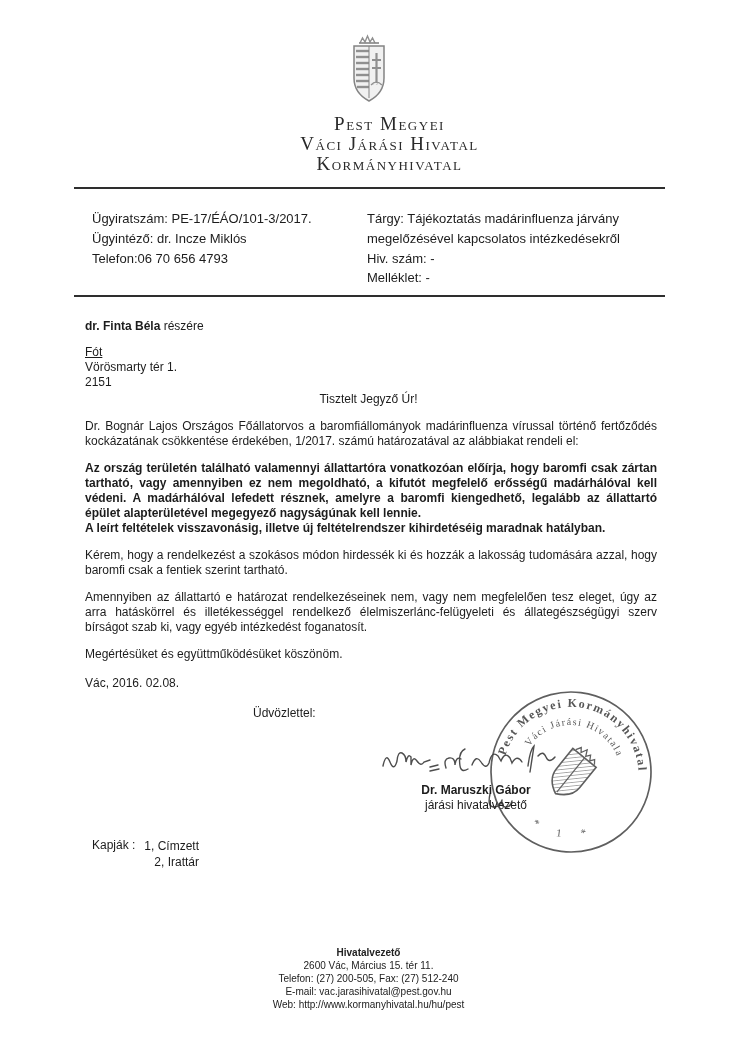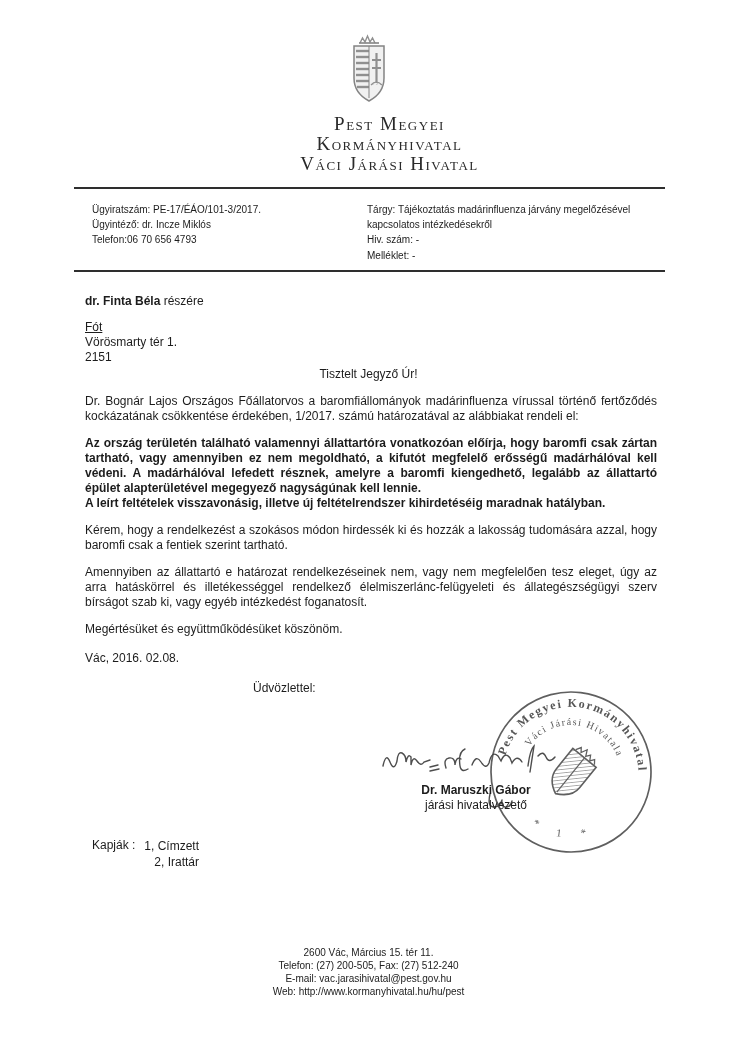--- a/index.html
+++ b/index.html
@@ -28,22 +28,22 @@
     color: #2a2a2a;
     padding-left: 42px;
   }
   
   .info-block {
     display: flex;
     justify-content: space-between;
     margin: 13px 72px 0 74px;
     border-top: 2px solid #2e2e2e;
     border-bottom: 2px solid #2e2e2e;
-    padding: 13px 10px 7px 18px;
-    font-size: 10px;
+    padding: 20px 10px 7px 18px;
+    font-size: 13px;
     line-height: 1.52;
   }
   .info-left { width: 265px; }
   .info-right { width: 288px; }
   
   .recipient { margin: 22px 80px 0 85px; }
   .recipient .office { font-weight: bold; margin-top: 11px; }
   .recipient .city { text-decoration: underline; margin-top: 11px; }
   .bold { font-weight: bold; }
   
@@ -103,22 +103,22 @@
       </g>
 
       <path d="M28 13 v52" stroke="#6f6f6f" stroke-width="1"></path>
       <path d="M30 52 q5 -6 11 0" fill="url(#grain)" stroke="#7d7d7d" stroke-width="1.2"></path>
       <line x1="35.5" y1="20" x2="35.5" y2="50" stroke="#7d7d7d" stroke-width="2.2"></line>
       <line x1="31" y1="27" x2="40" y2="27" stroke="#7d7d7d" stroke-width="2"></line>
       <line x1="31" y1="35" x2="40" y2="35" stroke="#7d7d7d" stroke-width="2"></line>
     </svg>
     <div class="org-name">
       <div>Pest Megyei</div>
+      <div>Váci Járási Hivatal</div>
       <div>Kormányhivatal</div>
-      <div>Váci Járási Hivatal</div>
     </div>
   </div>
 
   <div class="info-block">
     <div class="info-left">
       <div>Ügyiratszám: PE-17/ÉÁO/101-3/2017.</div>
       <div>Ügyintéző: dr. Incze Miklós</div>
       <div>Telefon:06 70 656 4793</div>
     </div>
     <div class="info-right">
@@ -190,19 +190,20 @@
 
   <div class="kapjak">
     <span>Kapják :</span>
     <div class="items">
       <div>1, Címzett</div>
       <div>2, Irattár</div>
     </div>
   </div>
 
   <div class="page-footer">
+    <div class="bold">Hivatalvezető</div>
     <div>2600 Vác, Március 15. tér 11.</div>
     <div>Telefon: (27) 200-505, Fax: (27) 512-240</div>
     <div>E-mail: vac.jarasihivatal@pest.gov.hu</div>
     <div>Web: http://www.kormanyhivatal.hu/hu/pest</div>
   </div>
 
 </div>
 
 </body></html>

